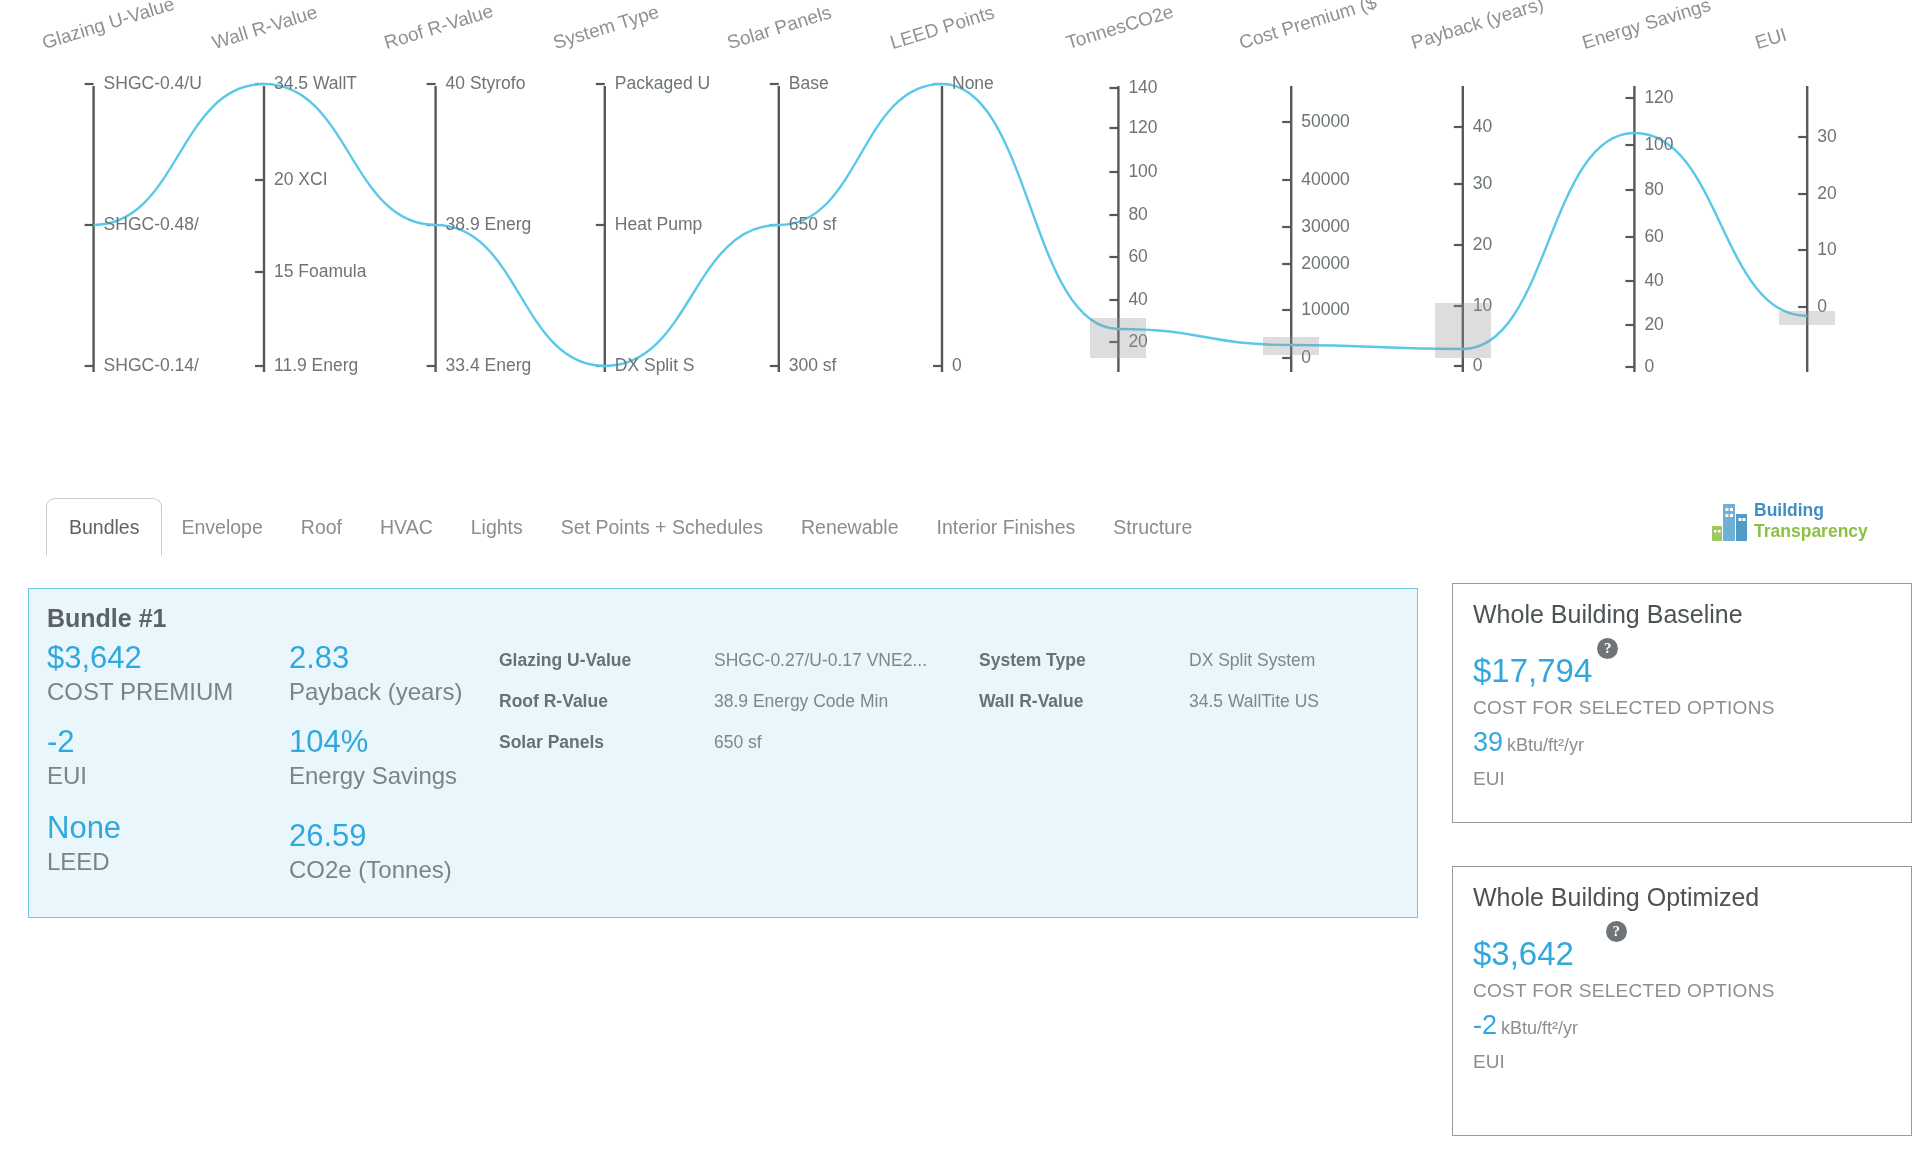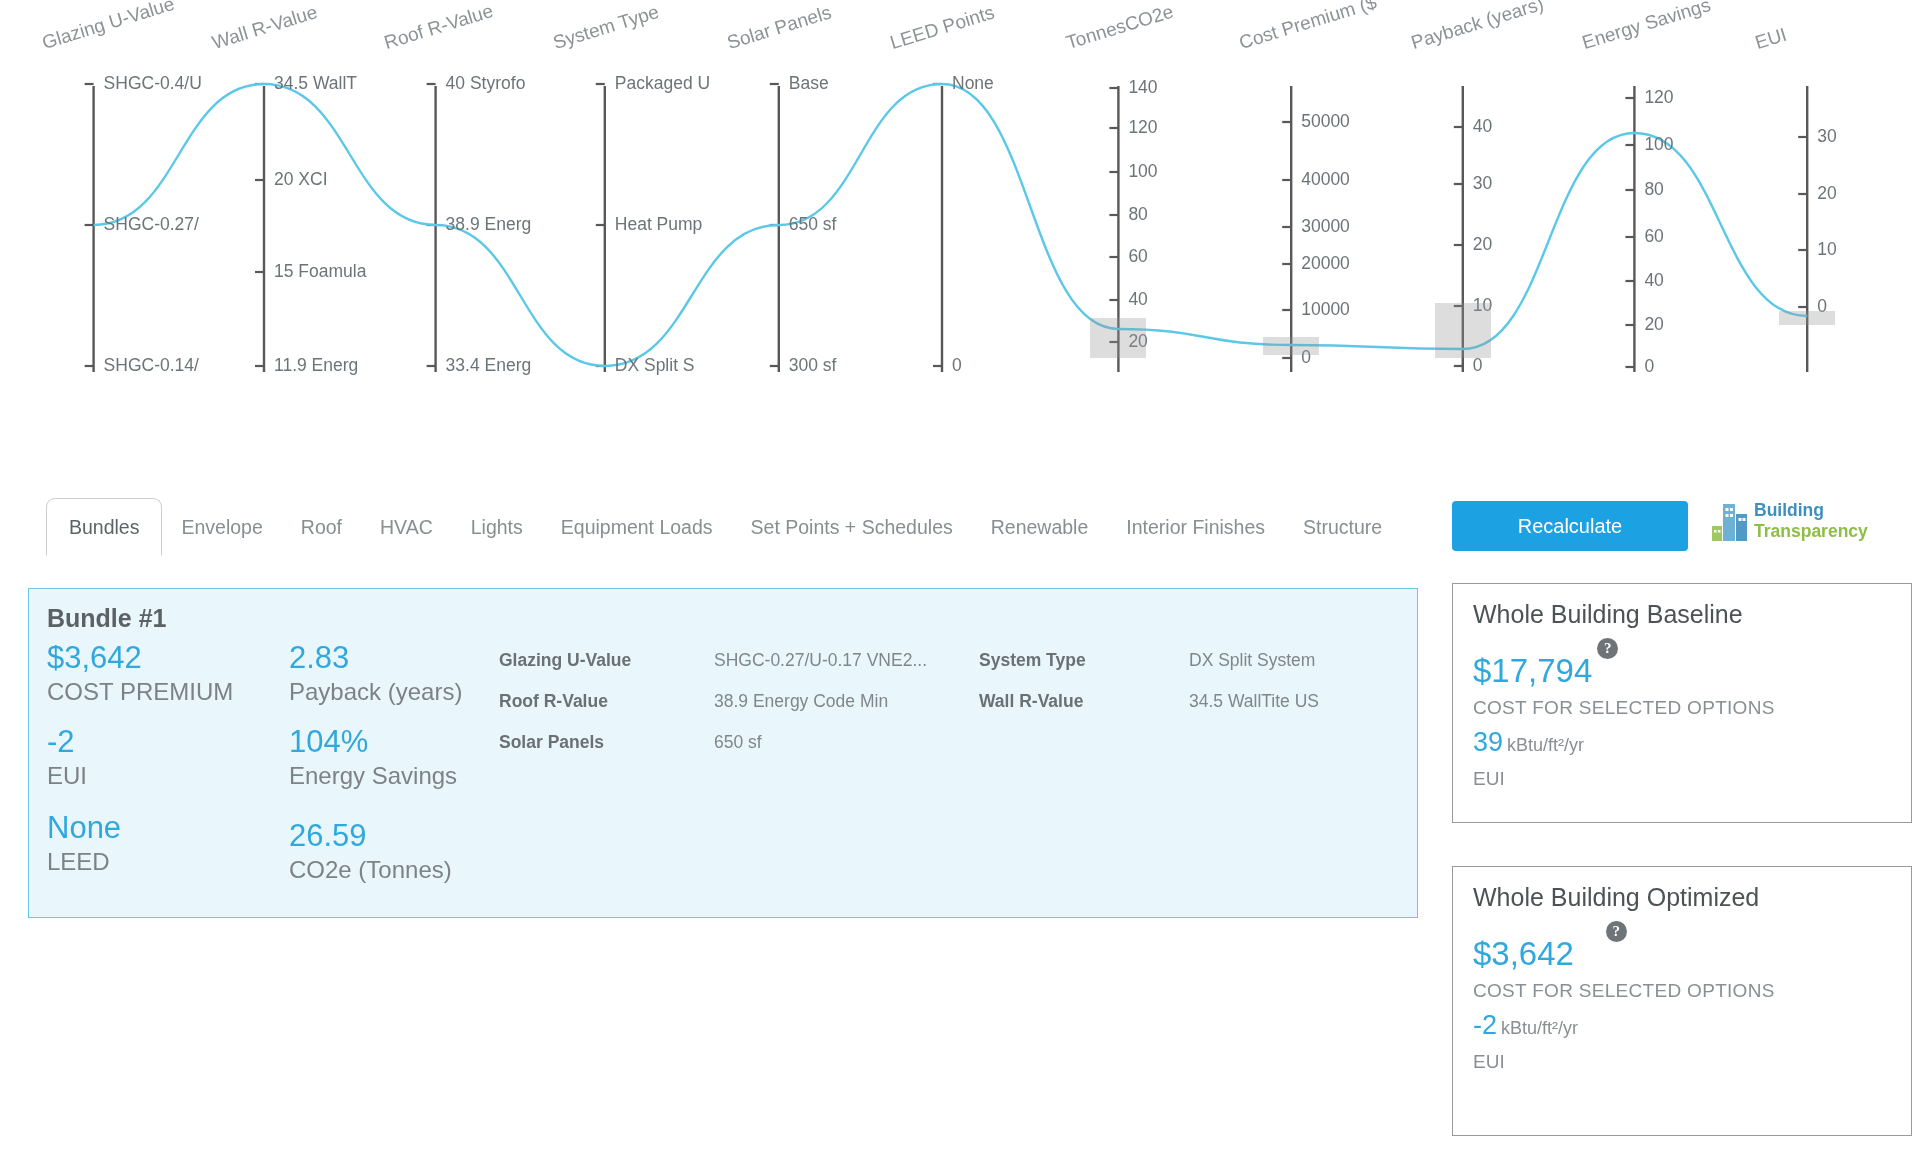--- a/index.html
+++ b/index.html
@@ -172,21 +172,21 @@
         <line x1="1625.3999999999999" x2="1634.3999999999999" y1="367" y2="367" stroke="#585858" stroke-width="2.2"></line>
         <line x1="1807.2" x2="1807.2" y1="86" y2="372" stroke="#585858" stroke-width="2.4"></line>
         <line x1="1798.2" x2="1807.2" y1="137" y2="137" stroke="#585858" stroke-width="2.2"></line>
         <line x1="1798.2" x2="1807.2" y1="194" y2="194" stroke="#585858" stroke-width="2.2"></line>
         <line x1="1798.2" x2="1807.2" y1="250" y2="250" stroke="#585858" stroke-width="2.2"></line>
         <line x1="1798.2" x2="1807.2" y1="307" y2="307" stroke="#585858" stroke-width="2.2"></line>
         <path d="M 93.6 225 C 178.8 225, 178.8 84, 264 84 C 349.79999999999995 84, 349.79999999999995 225, 435.59999999999997 225 C 520.1999999999999 225, 520.1999999999999 366, 604.8 366 C 691.8 366, 691.8 225, 778.8 225 C 860.4 225, 860.4 84, 942 84 C 1030.1999999999998 84, 1030.1999999999998 329, 1118.3999999999999 329 C 1204.8 329, 1204.8 345, 1291.2 345 C 1377 345, 1377 349, 1462.8 349 C 1548.6 349, 1548.6 133, 1634.3999999999999 133 C 1720.8 133, 1720.8 316, 1807.2 316" fill="none" stroke="#5bc8e8" stroke-width="2.4"></path>
       </svg>
     <div id="pc-overlay">
         <div class="tick-label" style="left: 103.6px; top: 73px;">SHGC-0.4/U</div>
-        <div class="tick-label" style="left: 103.6px; top: 214px;">SHGC-0.27/</div>
+        <div class="tick-label" style="left: 103.6px; top: 214px;">SHGC-0.48/</div>
         <div class="tick-label" style="left: 103.6px; top: 355px;">SHGC-0.14/</div>
         <div class="axis-title" style="left: 45.6px; top: 32px;">Glazing U-Value</div>
         <div class="tick-label" style="left: 274px; top: 73px;">34.5 WallT</div>
         <div class="tick-label" style="left: 274px; top: 169px;">20 XCI</div>
         <div class="tick-label" style="left: 274px; top: 261px;">15 Foamula</div>
         <div class="tick-label" style="left: 274px; top: 355px;">11.9 Energ</div>
         <div class="axis-title" style="left: 216px; top: 32px;">Wall R-Value</div>
         <div class="tick-label" style="left: 445.6px; top: 73px;">40 Styrofo</div>
         <div class="tick-label" style="left: 445.6px; top: 214px;">38.9 Energ</div>
         <div class="tick-label" style="left: 445.6px; top: 355px;">33.4 Energ</div>
@@ -242,28 +242,26 @@
         <div class="brush-rect" style="left: 1779.2px; top: 311px; width: 56px; height: 14px;"></div>
       </div>
   </div>
 
   <div id="tabbar">
       <div class="tab active">Bundles</div>
       <div class="tab">Envelope</div>
       <div class="tab">Roof</div>
       <div class="tab">HVAC</div>
       <div class="tab">Lights</div>
-      <div class="tab">Equipment Loads</div>
       <div class="tab">Set Points + Schedules</div>
       <div class="tab">Renewable</div>
       <div class="tab">Interior Finishes</div>
       <div class="tab">Structure</div>
     </div>
 
-  <button id="recalc-btn">Recalculate</button>
 
   <div id="bt-logo">
     <svg width="40" height="42" viewBox="0 0 40 42">
       <rect x="2" y="26" width="10" height="15" fill="#8dbf45" opacity="0.85"></rect>
       <rect x="13" y="4" width="12" height="37" fill="#5fa8cf" opacity="0.9"></rect>
       <rect x="26" y="14" width="11" height="27" fill="#3e8fbf" opacity="0.9"></rect>
       <rect x="15.5" y="8" width="3" height="3" fill="#ffffff"></rect>
       <rect x="20" y="8" width="3" height="3" fill="#ffffff"></rect>
       <rect x="15.5" y="14" width="3" height="3" fill="#ffffff"></rect>
       <rect x="20" y="14" width="3" height="3" fill="#ffffff"></rect>

